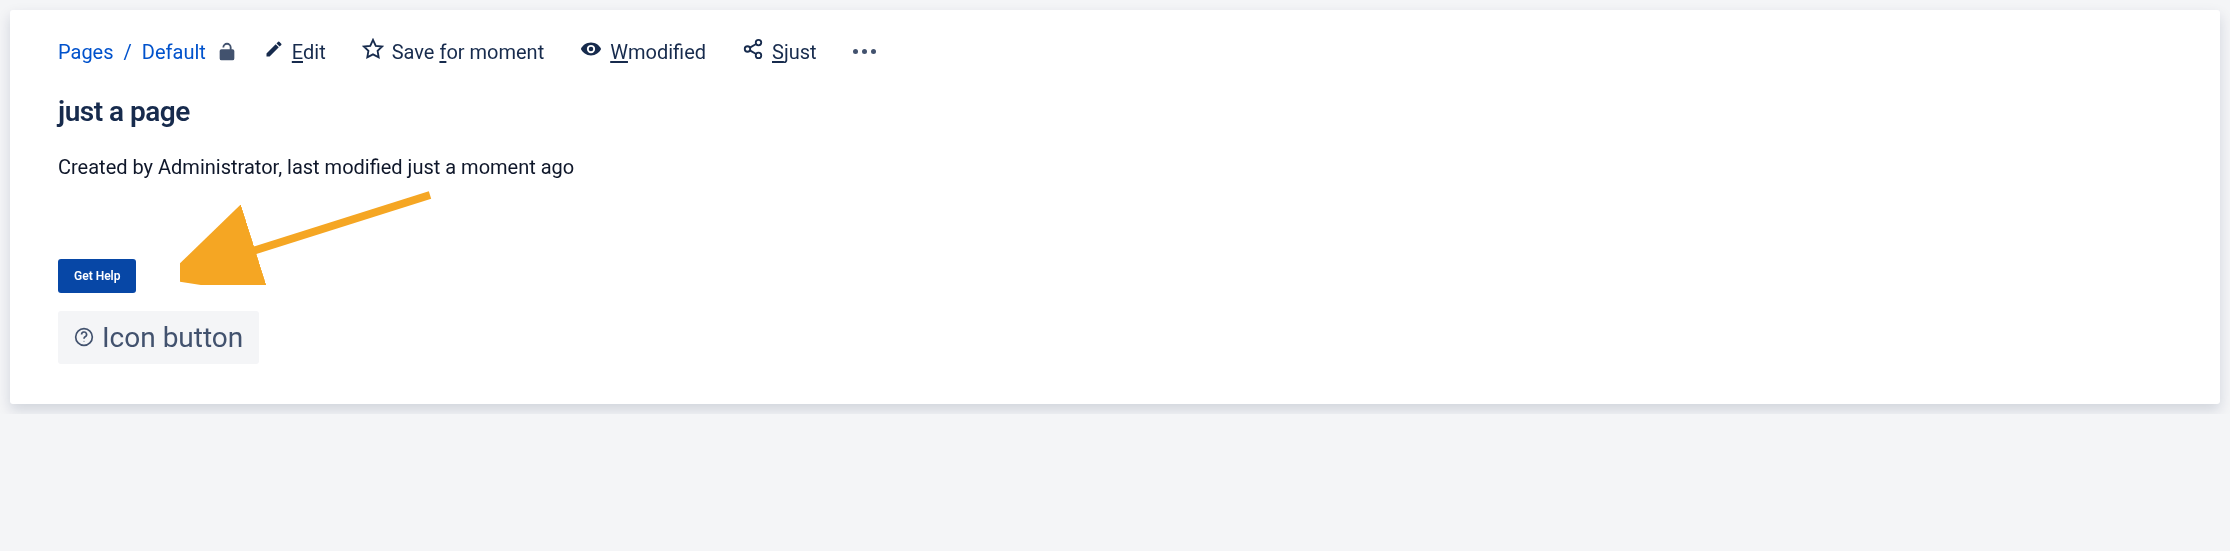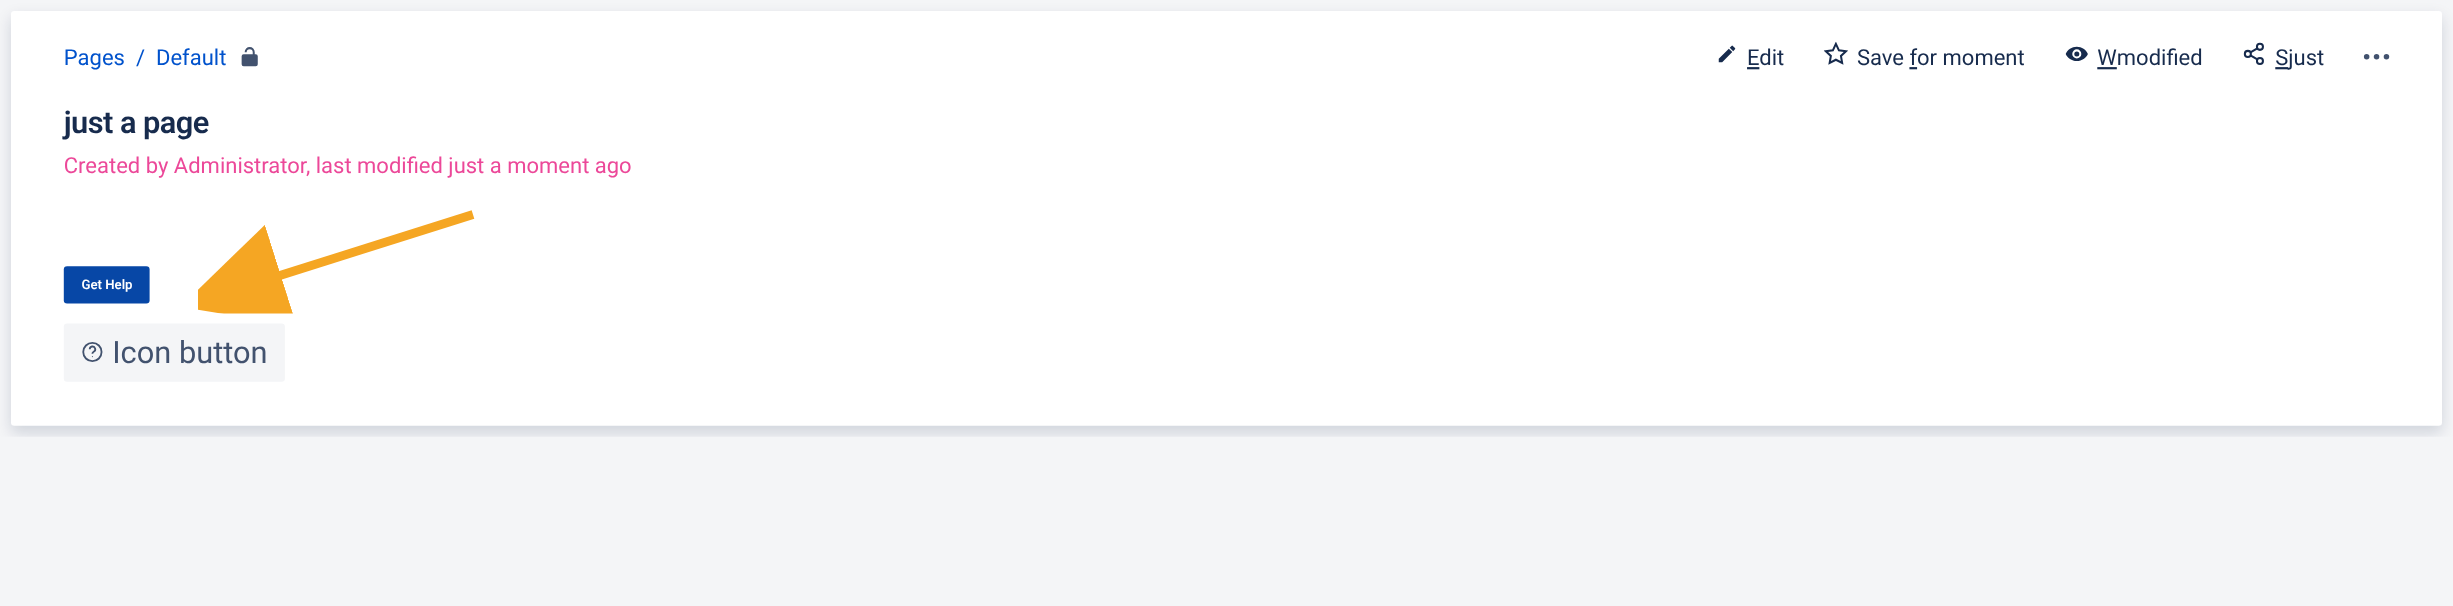--- a/index.html
+++ b/index.html
@@ -12,22 +12,23 @@
       background: #fff;
       border-radius: 3px;
       box-shadow: 0 6px 14px rgba(9,30,66,0.15);
       padding: 28px 48px 40px 48px;
       width: 2210px;
       min-height: 340px;
       position: relative;
     }
     .topbar {
       display: flex;
-      justify-content: space-between;
+      justify-content: flex-start;
       align-items: center;
+      gap: 26px;
     }
     .breadcrumb {
       display: flex;
       align-items: center;
       gap: 10px;
       font-size: 20px;
     }
     .breadcrumb a {
       color: #0052CC;
       text-decoration: none;
@@ -56,23 +57,23 @@
     }
     .action-btn .ul { text-decoration: underline; text-underline-offset: 2px; }
     .page-title {
       font-size: 28px;
       font-weight: 600;
       color: #172B4D;
       margin-top: 30px;
       letter-spacing: -0.5px;
     }
     .meta {
-      color: #ec4899;
+      color: #0f172a;
       font-size: 20px;
-      margin-top: 10px;
+      margin-top: 27px;
     }
     .content-area { margin-top: 80px; }
     .primary-btn {
       background: #0747A6;
       color: #fff;
       border: none;
       border-radius: 3px;
       font-size: 12px;
       font-weight: 600;
       padding: 10px 16px;

